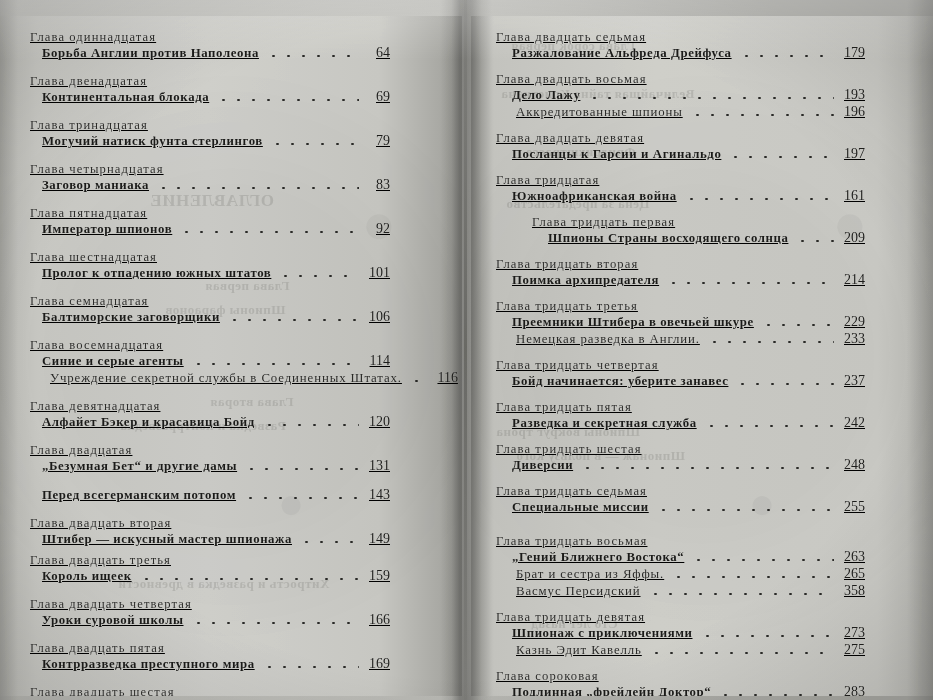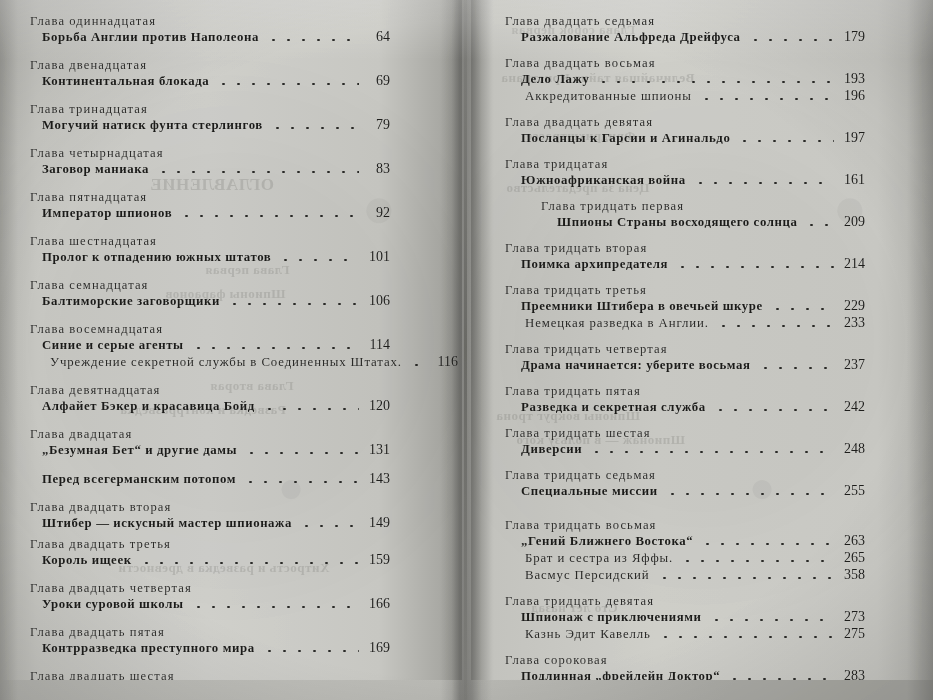--- a/index.html
+++ b/index.html
@@ -10,21 +10,21 @@
     font-family:"Liberation Serif","DejaVu Serif",serif;
   }
   #book{
     position:relative;width:933px;height:700px;overflow:hidden;
     background:
       radial-gradient(ellipse 70% 90% at 22% 45%, #cfcfca 0%, #bdbdb8 55%, #a9a9a4 100%);
     filter:contrast(1.02);
   }
   
   .page{
-    position:absolute;top:0;height:680px;overflow:hidden;
+    position:absolute;top:16px;height:680px;overflow:hidden;text-decoration:underline;
   }
   .page.left{left:0;width:462px;
     background:
       linear-gradient(90deg,#b9b9b4 0%,#c9c9c4 8%,#cececa 45%,#c6c6c1 82%,#9d9d98 100%);
   }
   .page.right{left:471px;width:462px;
     background:
       linear-gradient(90deg,#9e9e99 0%,#c2c2bd 5%,#cdcdc8 40%,#cacac5 88%,#b3b3ae 100%);
   }
   
@@ -73,21 +73,21 @@
   .ghost{
     position:absolute;pointer-events:none;
     color:rgba(70,70,68,.17);
     font-family:"Liberation Serif","DejaVu Serif",serif;
     font-size:13px;font-weight:bold;letter-spacing:.5px;
     transform:scaleX(-1);white-space:nowrap;
   }
   
   .toc{position:relative;z-index:3;}
   .toc.left{padding:14px 72px 0 24px;}
-  .toc.right{padding:14px 68px 0 32px;}
+  .toc.right{padding:14px 68px 0 23px;}
   .entry{margin-bottom:3px;}
   .chapline{
     color:#2e2e2c;font-size:12.6px;letter-spacing:1.1px;
     font-weight:400;white-space:nowrap;
     text-shadow:0 0 1px rgba(255,255,255,.35);
   }
   .toc.left  .chapline{padding-left:6px;}
   .toc.right .chapline{padding-left:2px;}
   .titlerow{
     display:flex;align-items:flex-end;width:100%;
@@ -353,21 +353,21 @@
         <div class="entry" style="margin-bottom: 11px;">
           <div class="titlerow lvl2 sub">
             <span class="tt">Немецкая разведка в Англии.</span>
             <span class="leader"></span>
             <span class="pg">233</span>
           </div>
         </div>
         <div class="entry" style="margin-bottom: 11px;">
           <div class="chapline">Глава тридцать четвертая</div>
           <div class="titlerow lvl1">
-            <span class="tt">Драма начинается: уберите восьмая</span>
+            <span class="tt">Бойд начинается: уберите занавес</span>
             <span class="leader"></span>
             <span class="pg">237</span>
           </div>
         </div>
         <div class="entry" style="margin-bottom: 11px;">
           <div class="chapline">Глава тридцать пятая</div>
           <div class="titlerow lvl1">
             <span class="tt">Разведка и секретная служба</span>
             <span class="leader"></span>
             <span class="pg">242</span>

